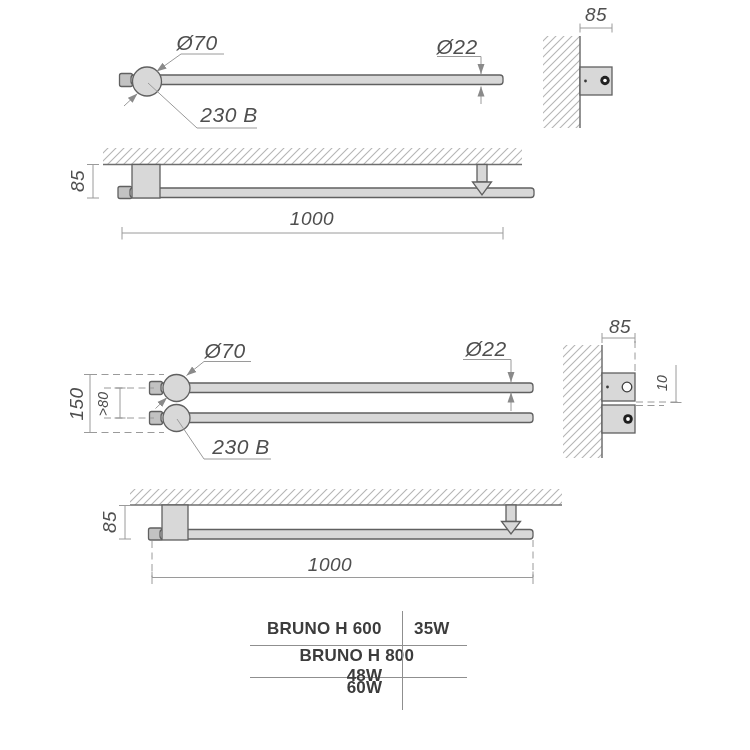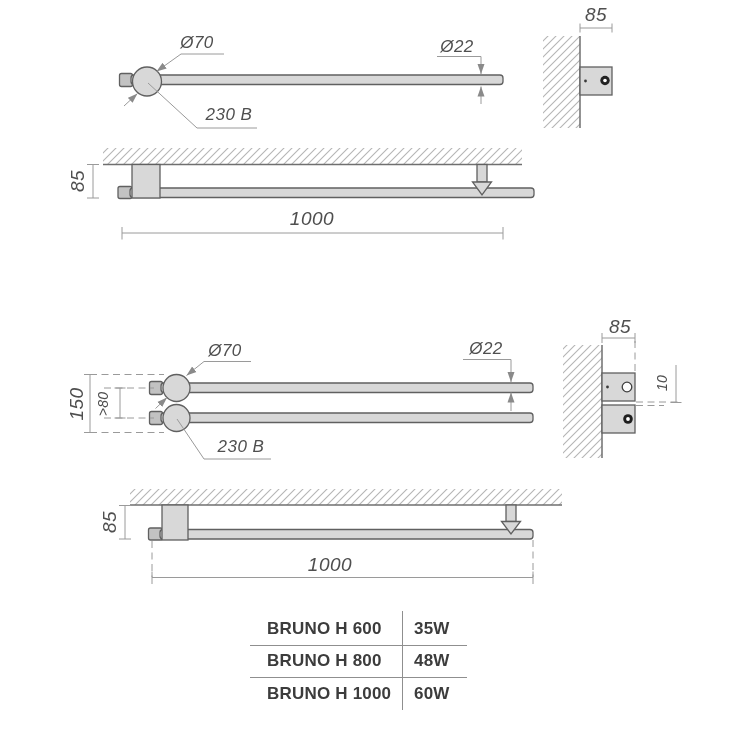--- a/index.html
+++ b/index.html
@@ -10,33 +10,33 @@
   #canvas svg{position:absolute;left:0;top:0;}
   
   svg .part{fill:var(--metal-fill,#d8d8d8);stroke:var(--outline,#606060);stroke-width:1.3;}
   svg .part-dark{fill:var(--metal-dark,#c2c2c2);stroke:var(--outline,#606060);stroke-width:1.3;}
   svg .dim{stroke:var(--dim-line,#9a9a9a);stroke-width:1;fill:none;}
   svg .dim-dash{stroke:var(--dim-line,#9a9a9a);stroke-width:1;fill:none;stroke-dasharray:7 4.5;}
   svg .wall-line{stroke:var(--wall-line,#6f6f6f);stroke-width:1.5;fill:none;}
   svg .hatch-rect{fill:url(#hatch);stroke:none;}
   
   .lbl{
-    position:absolute;font-style:italic;font-size:17px;color:var(--dim-text,#4f4f4f);
+    position:absolute;font-style:italic;font-size:21px;color:var(--dim-text,#4f4f4f);
     transform:translate(-50%,-50%);white-space:nowrap;letter-spacing:.5px;
   }
   .lbl.md{font-size:19px;}
   .lbl.sm{font-size:14px;letter-spacing:.3px;}
   .lbl.rot{transform:translate(-50%,-50%) rotate(-90deg);}
   
   .spec-table{
     position:absolute;left:250px;top:613px;width:217px;
     color:var(--table-text,#3c3c3c);font-weight:bold;font-size:17px;letter-spacing:.2px;
   }
   .spec-row{display:flex;height:31.5px;align-items:center;}
-  .spec-row + .spec-row{border-top:1px solid var(--table-line,#8f8f8f);}
+  .spec-row + .spec-row{border-top:1px solid var(--table-line,#8f8f8f);flex-direction:column;}
   .spec-model{width:152px;padding-left:17px;box-sizing:border-box;}
   .spec-power{padding-left:12px;}
   .spec-divider{position:absolute;left:152px;top:-2px;height:99px;width:1px;
     background:var(--table-line,#8f8f8f);}
 </style>
 </head>
 <body>
 
 <div id="canvas">
 
@@ -157,18 +157,17 @@
     <div class="spec-divider"></div>
     <div class="spec-row">
       <div class="spec-model">BRUNO H 600</div>
       <div class="spec-power">35W</div>
     </div>
     <div class="spec-row">
       <div class="spec-model">BRUNO H 800</div>
       <div class="spec-power">48W</div>
     </div>
     <div class="spec-row">
-      <div class="spec-model">BRUNO H 1000</div>
       <div class="spec-power">60W</div>
     </div>
   </div>
 
 </div>
 
 </body></html>

